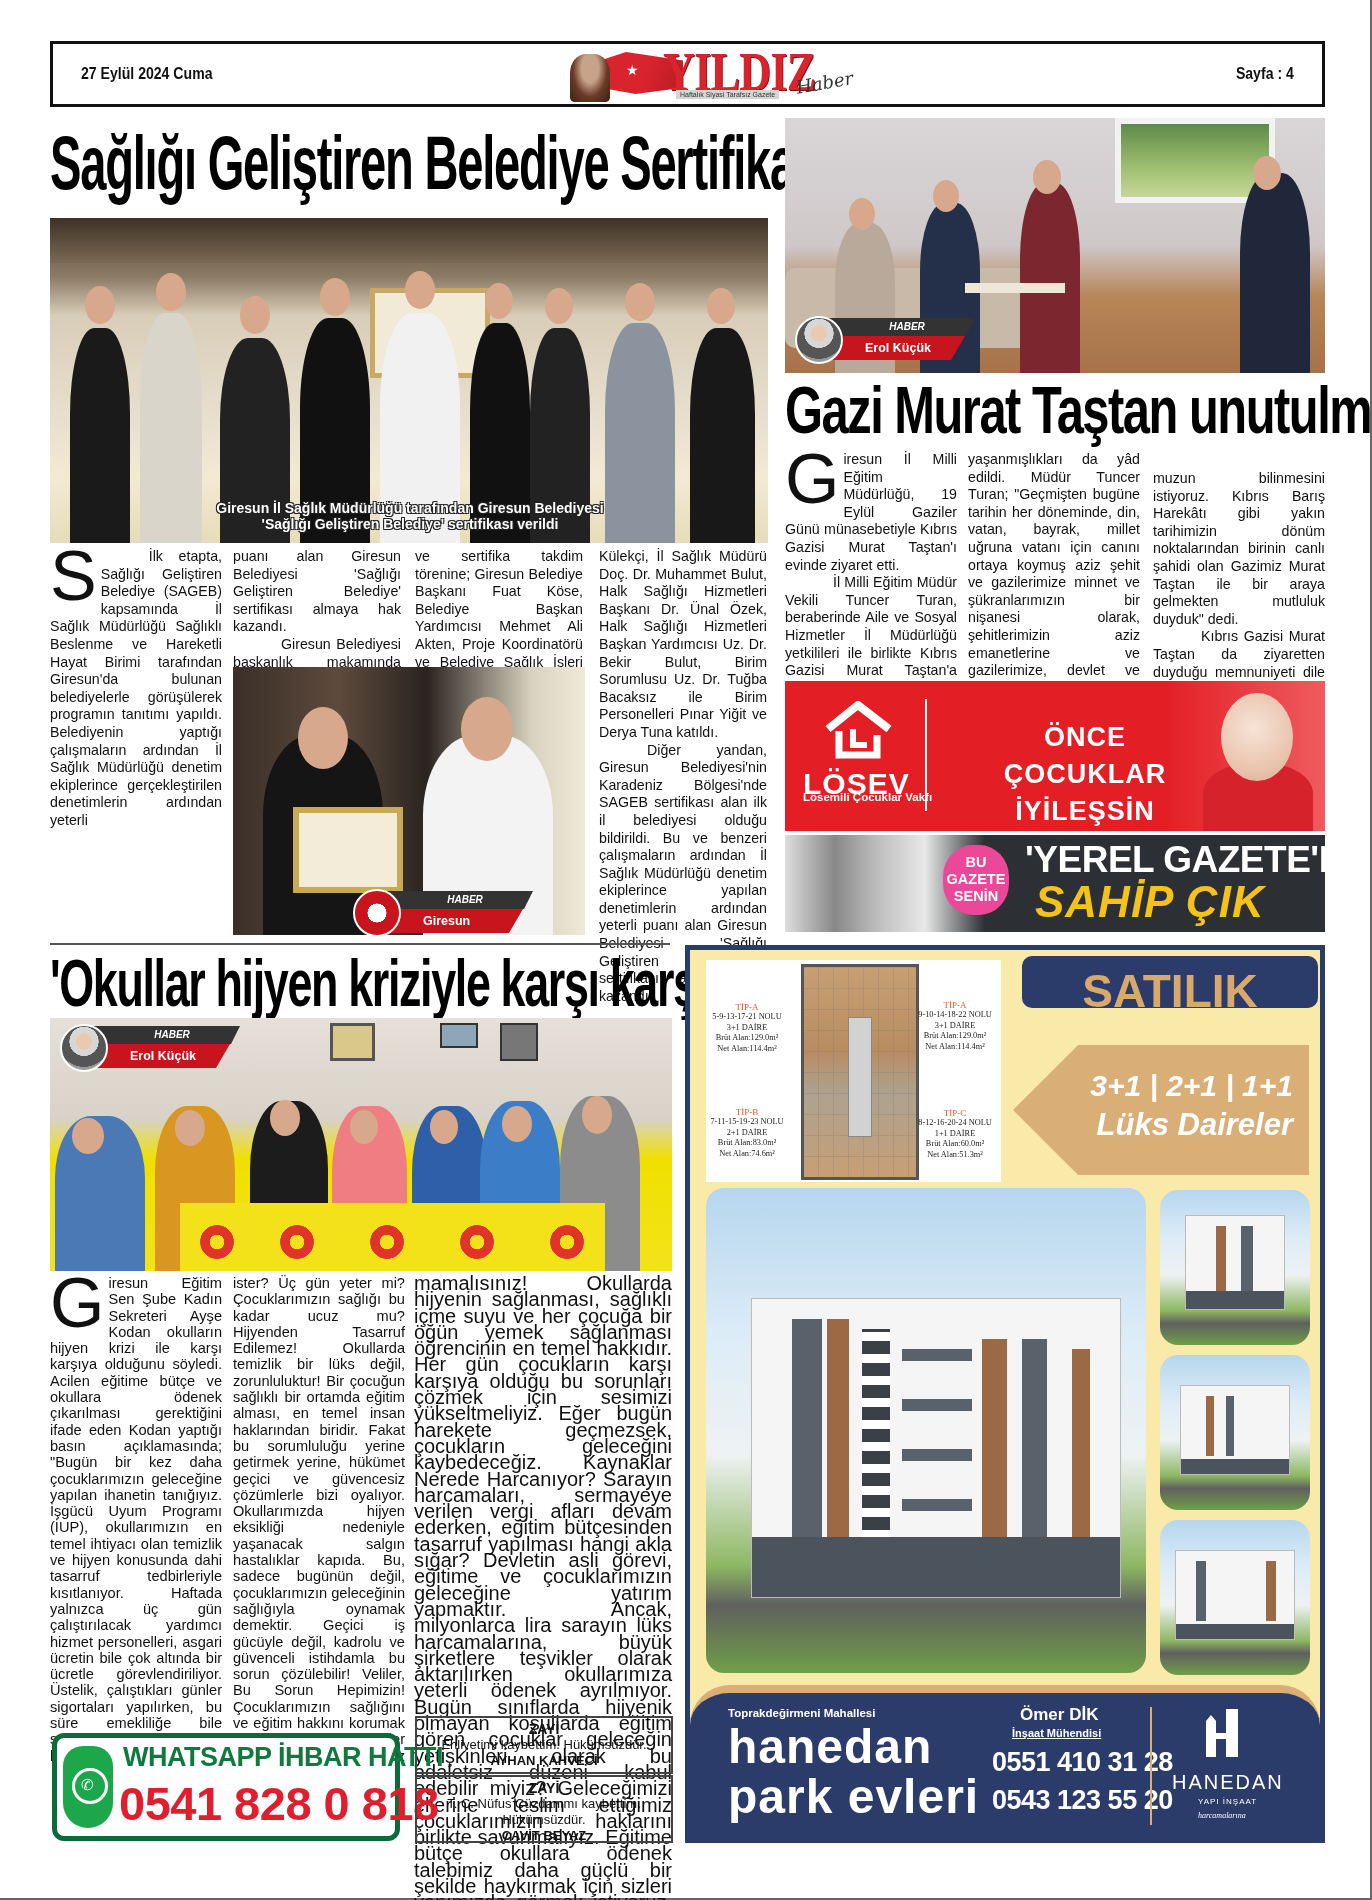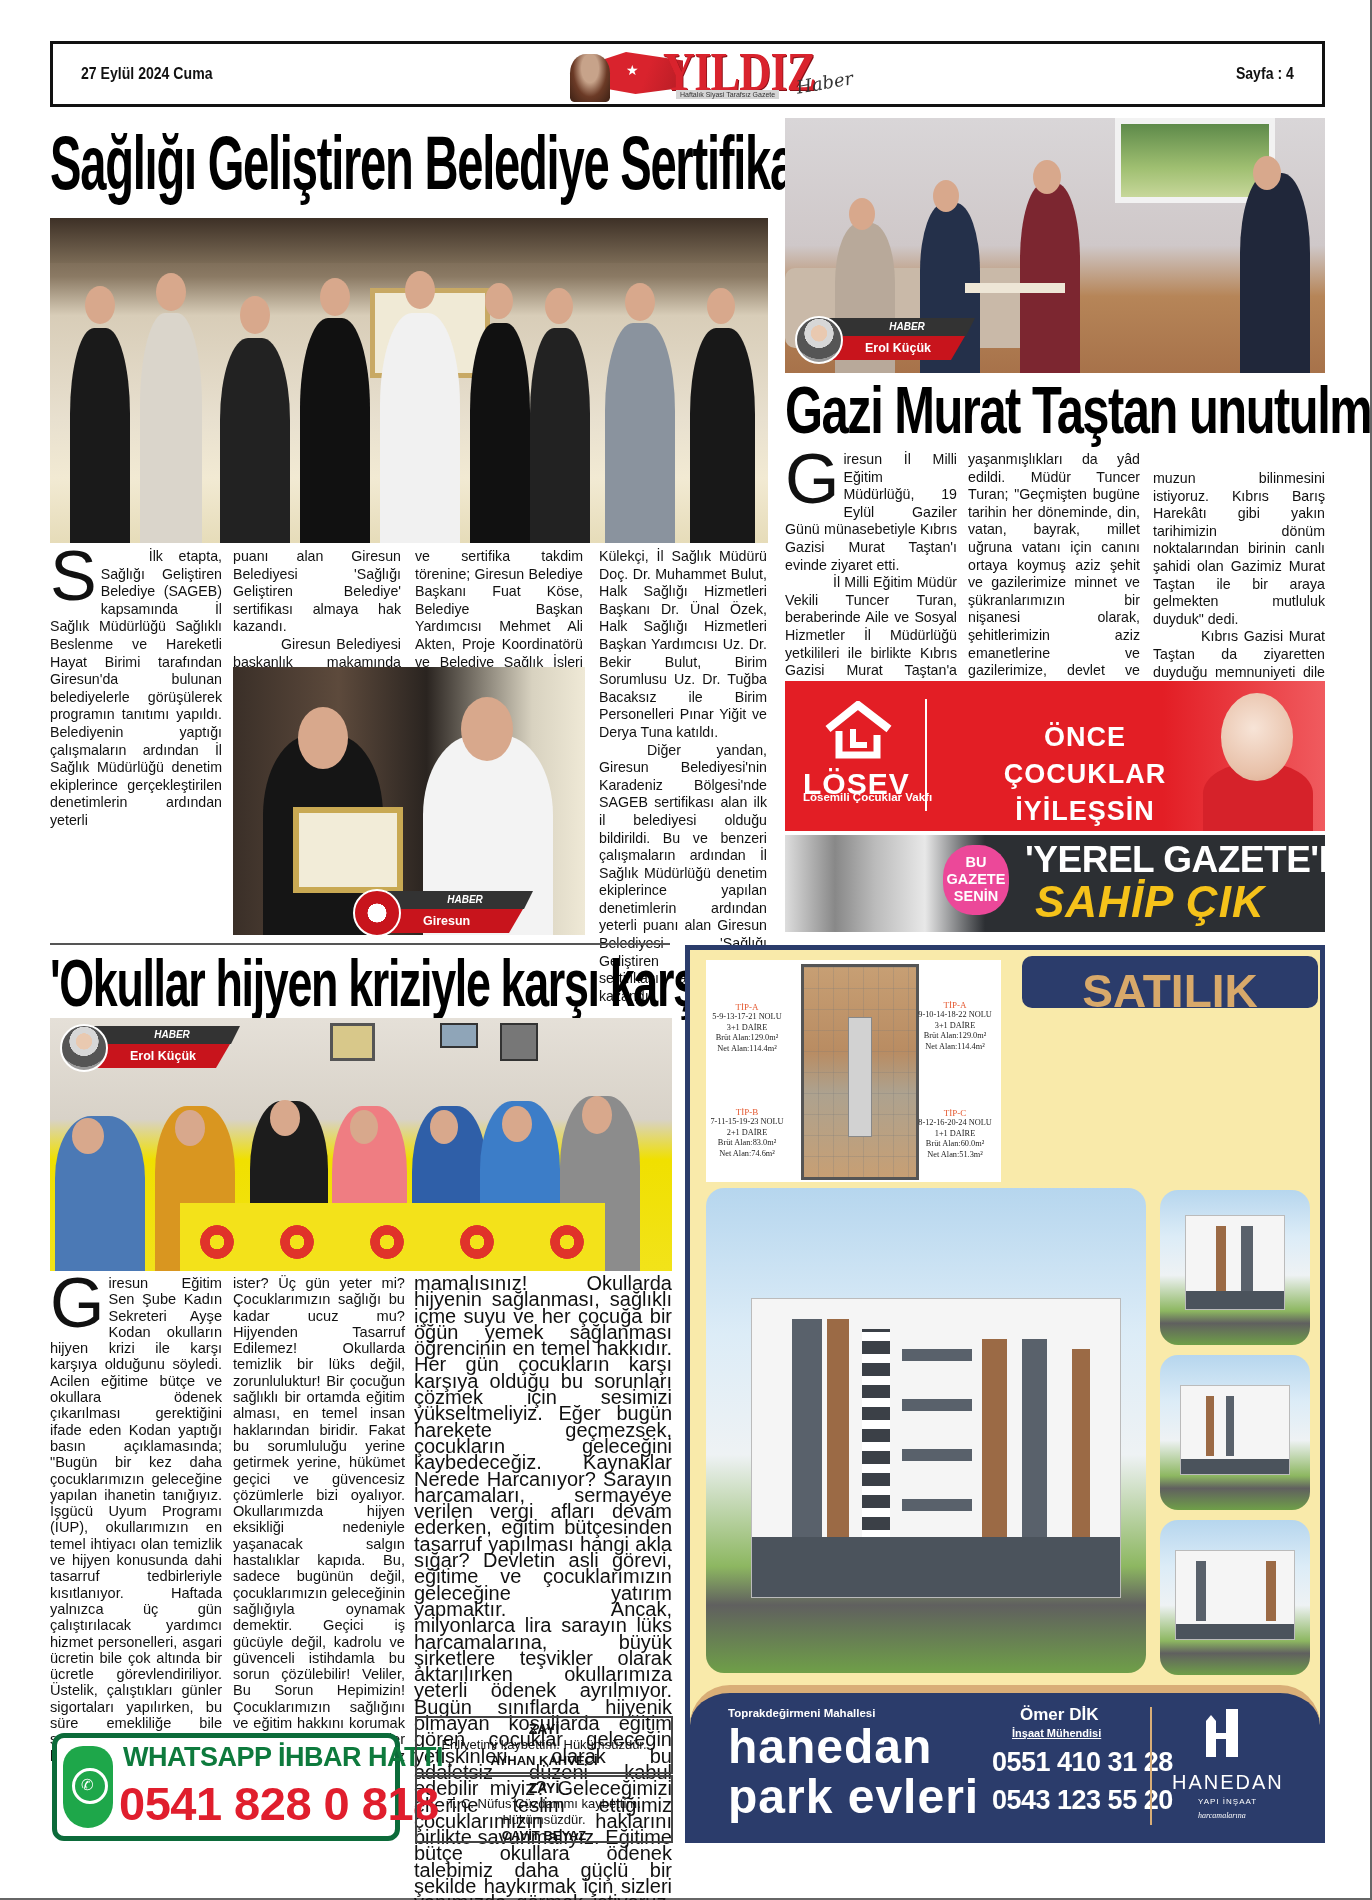--- a/index.html
+++ b/index.html
@@ -146,20 +146,24 @@
     <div class="person" style="left:330px; width:80px; height:230px; background:#f1f1f1;"></div>
       <div class="head" style="left:355px; top:53px; width:30px; height:38px;"></div>
     <div class="person" style="left:420px; width:60px; height:220px; background:#111;"></div>
       <div class="head" style="left:435px; top:65px; width:28px; height:36px;"></div>
     <div class="person" style="left:480px; width:60px; height:215px; background:#222;"></div>
       <div class="head" style="left:495px; top:70px; width:28px; height:36px;"></div>
     <div class="person" style="left:555px; width:70px; height:220px; background:#8a939e;"></div>
       <div class="head" style="left:575px; top:65px; width:30px; height:38px;"></div>
     <div class="person" style="left:640px; width:65px; height:215px; background:#181818;"></div>
       <div class="head" style="left:657px; top:70px; width:28px; height:36px;"></div>
+    <div class="caption" style="left:100px; top:282px; width:520px;">
+      <div>Giresun İl Sağlık Müdürlüğü tarafından Giresun Belediyesi</div>
+      <div>'Sağlığı Geliştiren Belediye' sertifikası verildi</div>
+    </div>
   </div>
 
   <div class="col" style="left:50px; top:548px; width:172px;">
     <span class="dropcap">S</span>
     <p class="ind">İlk etapta, Sağlığı Geliştiren Belediye (SAGEB) kapsamında İl Sağlık Müdürlüğü Sağlıklı Beslenme ve Hareketli Hayat Birimi tarafından Giresun'da bulunan belediyelerle görüşülerek programın tanıtımı yapıldı. Belediyenin yaptığı çalışmaların ardından İl Sağlık Müdürlüğü denetim ekiplerince gerçekleştirilen denetimlerin ardından yeterli</p>
   </div>
   <div class="col" style="left:233px; top:548px; width:168px;">
     <p>puanı alan Giresun Belediyesi 'Sağlığı Geliştiren Belediye' sertifikası almaya hak kazandı.</p>
     <p class="ind">Giresun Belediyesi başkanlık makamında gerçekleşen proje tanıtım</p>
   </div>
@@ -342,20 +346,24 @@
       <div class="tip" style="left:194px; top:148px;">
         <div class="t">TİP-C</div>
         <div>8-12-16-20-24 NOLU</div>
         <div>1+1 DAİRE</div>
         <div>Brüt Alan:60.0m²</div>
         <div>Net Alan:51.3m²</div>
       </div>
     </div>
 
     <div class="satilik" style="left:332px; top:6px; width:296px; height:52px; line-height:70px;">SATILIK</div>
+    <div class="arrow-tag" style="left:323px; top:95px; width:296px; height:130px;">
+      <div class="a1">3+1 | 2+1 | 1+1</div>
+      <div class="a2">Lüks Daireler</div>
+    </div>
 
     <div class="render" style="left:16px; top:238px; width:440px; height:485px;">
       <div class="bld" style="left:45px; top:110px; width:370px; height:300px;">
         <div class="wood" style="left:75px; top:20px; width:22px; height:220px;"></div>
         <div class="gray" style="left:40px; top:20px; width:30px; height:240px;"></div>
         <div class="win" style="left:110px; top:30px; width:28px; height:210px;"></div>
         <div class="gray" style="left:150px; top:50px; width:70px; height:12px;"></div>
         <div class="gray" style="left:150px; top:100px; width:70px; height:12px;"></div>
         <div class="gray" style="left:150px; top:150px; width:70px; height:12px;"></div>
         <div class="gray" style="left:150px; top:200px; width:70px; height:12px;"></div>

